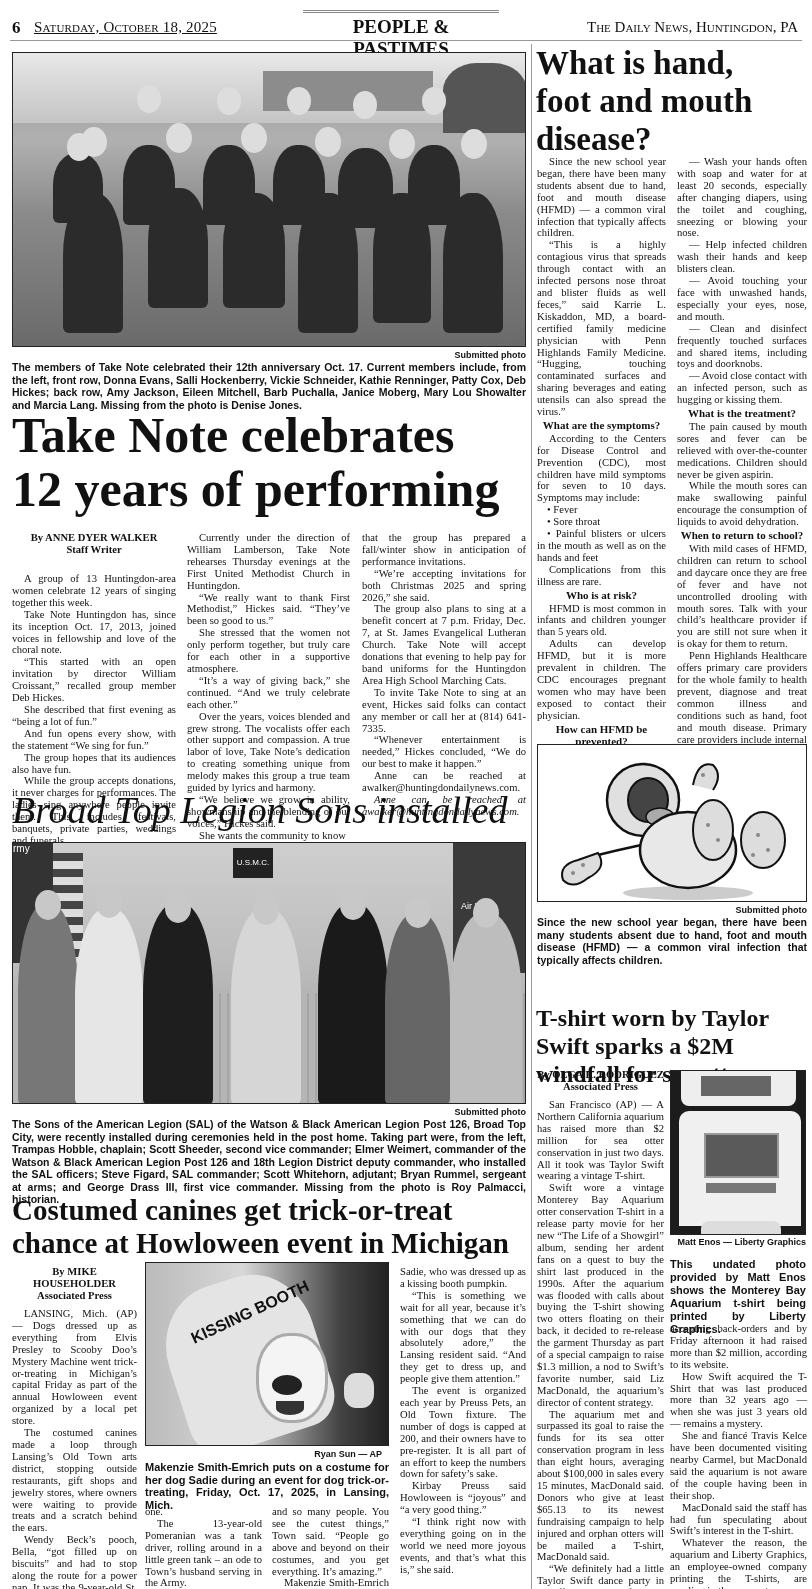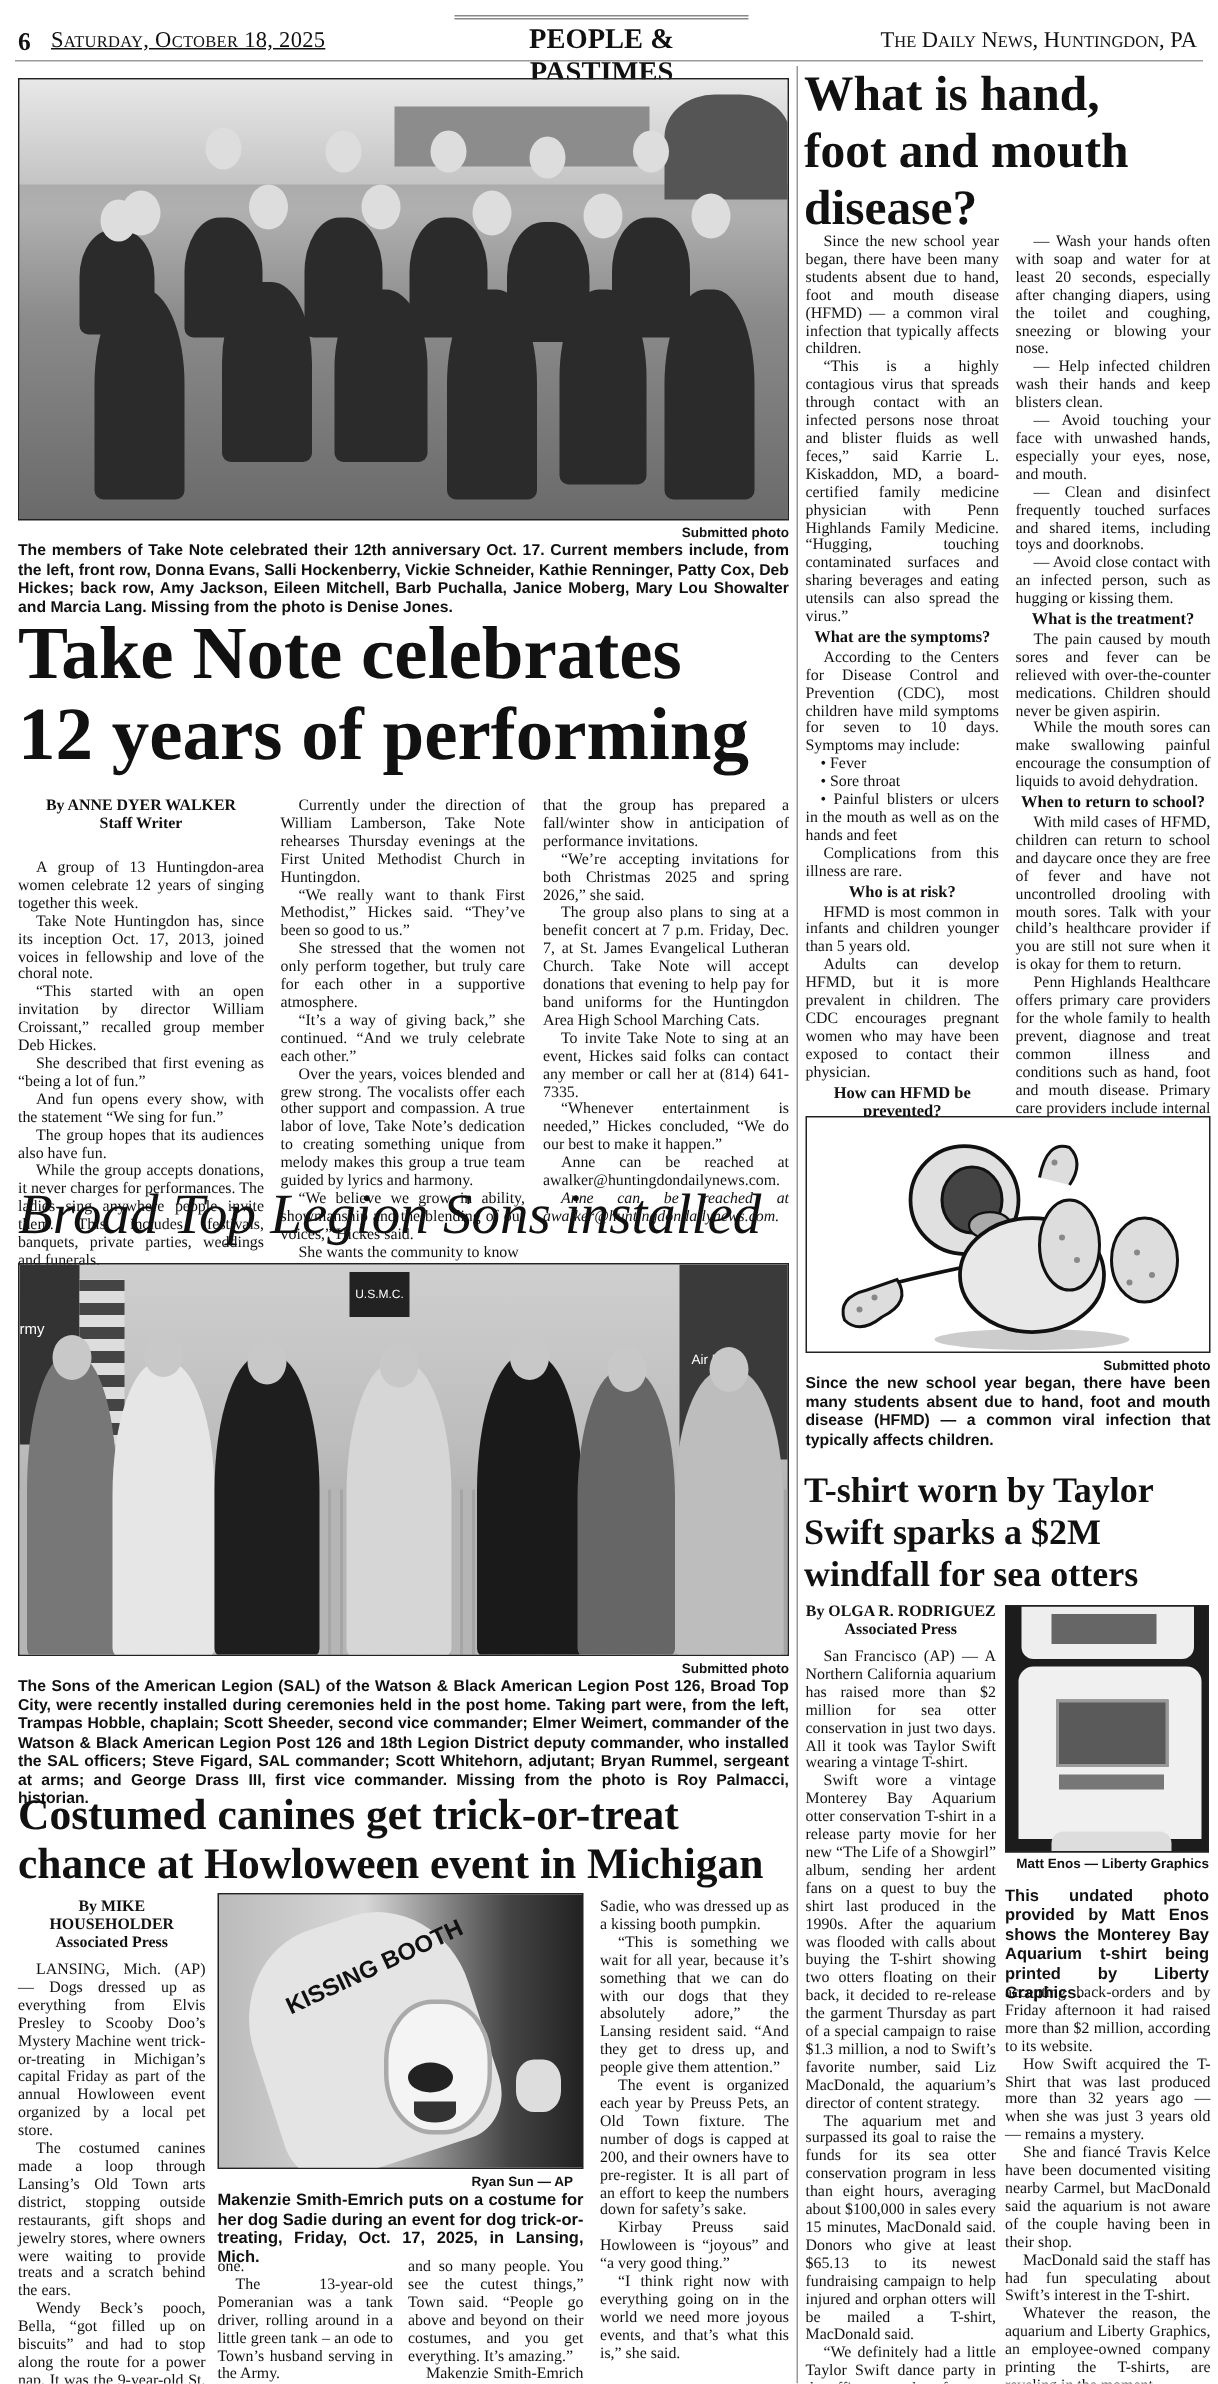--- a/index.html
+++ b/index.html
@@ -177,21 +177,21 @@
     </g>
   </svg>
 </div>
 <div class="abs credit" style="left:537px;top:905px;width:270px;">Submitted photo</div>
 <div class="abs cutline" style="left:537px;top:916px;width:270px;">Since the new school year began, there have been many students absent due to hand, foot and mouth disease (HFMD) — a common viral infection that typically affects children.</div>
 
 <div class="abs serif" style="left:12px;top:788px;width:514px;font-size:38px;font-style:italic;white-space:nowrap;">Broad Top Legion Sons installed</div>
 
 <div class="abs photo" style="left:12px;top:842px;width:514px;height:262px;background:linear-gradient(180deg,#cfcfcf 0%,#bdbdbd 45%,#9a9a9a 100%);">
   <div style="position:absolute;left:0;top:150px;width:100%;height:112px;background:repeating-linear-gradient(90deg,#b5b5b5 0 6px,#a5a5a5 6px 8px);"></div>
-  <div style="position:absolute;left:0;top:0;width:40px;height:120px;background:#333;color:#fff;font-family:'Liberation Sans',sans-serif;font-size:10px;padding-top:38px;">rmy</div>
+  <div style="position:absolute;left:0;top:0;width:40px;height:120px;background:#333;color:#fff;font-family:'Liberation Sans',sans-serif;font-size:10px;">rmy</div>
   <div style="position:absolute;left:40px;top:10px;width:30px;height:110px;background:repeating-linear-gradient(180deg,#444 0 8px,#ddd 8px 16px);"></div>
   <div style="position:absolute;left:220px;top:5px;width:40px;height:30px;background:#222;color:#fff;font-family:'Liberation Sans',sans-serif;font-size:8px;text-align:center;padding-top:10px;">U.S.M.C.</div>
   <div style="position:absolute;left:440px;top:0;width:74px;height:130px;background:#3a3a3a;color:#fff;font-family:'Liberation Sans',sans-serif;font-size:9px;padding:58px 0 0 8px;">Air Force</div>
 
   <div class="person" style="left:5px;top:60px;width:60px;height:202px;background:#777;"></div>
   <div class="person" style="left:62px;top:65px;width:68px;height:197px;background:#e6e6e6;"></div>
   <div class="person" style="left:130px;top:60px;width:70px;height:202px;background:#1e1e1e;"></div>
   <div class="person" style="left:218px;top:65px;width:70px;height:197px;background:#d6d6d6;"></div>
   <div class="person" style="left:305px;top:60px;width:70px;height:202px;background:#1a1a1a;"></div>
   <div class="person" style="left:372px;top:70px;width:65px;height:192px;background:#666;"></div>
@@ -200,21 +200,21 @@
   <div class="head" style="left:83px;top:45px;width:26px;height:30px;background:#c8c8c8;"></div>
   <div class="head" style="left:152px;top:50px;width:26px;height:30px;background:#c8c8c8;"></div>
   <div class="head" style="left:240px;top:52px;width:26px;height:30px;background:#c8c8c8;"></div>
   <div class="head" style="left:327px;top:47px;width:26px;height:30px;background:#c8c8c8;"></div>
   <div class="head" style="left:392px;top:55px;width:26px;height:30px;background:#c8c8c8;"></div>
   <div class="head" style="left:460px;top:55px;width:26px;height:30px;background:#c8c8c8;"></div>
 </div>
 <div class="abs credit" style="left:12px;top:1107px;width:514px;">Submitted photo</div>
 <div class="abs cutline" style="left:12px;top:1118px;width:514px;">The Sons of the American Legion (SAL) of the Watson &amp; Black American Legion Post 126, Broad Top City, were recently installed during ceremonies held in the post home. Taking part were, from the left, Trampas Hobble, chaplain; Scott Sheeder, second vice commander; Elmer Weimert, commander of the Watson &amp; Black American Legion Post 126 and 18th Legion District deputy commander, who installed the SAL officers; Steve Figard, SAL commander; Scott Whitehorn, adjutant; Bryan Rummel, sergeant at arms; and George Drass III, first vice commander. Missing from the photo is Roy Palmacci, historian.</div>
 
-<div class="abs hed serif" style="left:536px;top:980px;width:272px;font-size:24px;line-height:28px;">
+<div class="abs hed serif" style="left:536px;top:1004px;width:272px;font-size:24px;line-height:28px;">
   <div>T-shirt worn by Taylor</div>
   <div>Swift sparks a $2M</div>
   <div>windfall for sea otters</div>
 </div>
 
 <div class="abs col" style="left:537px;top:1069px;width:127px;">
   <div class="byline" style="margin-bottom:6px;">
     <div>By OLGA R. RODRIGUEZ</div>
     <div>Associated Press</div>
   </div>

